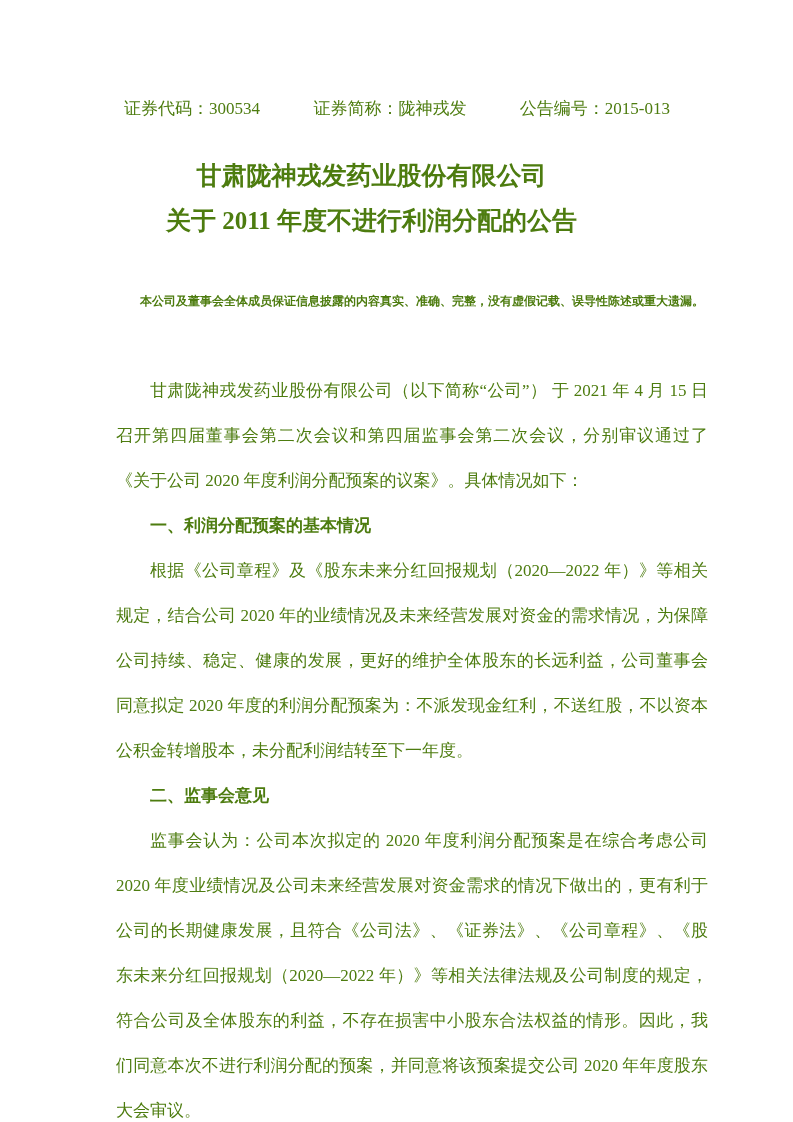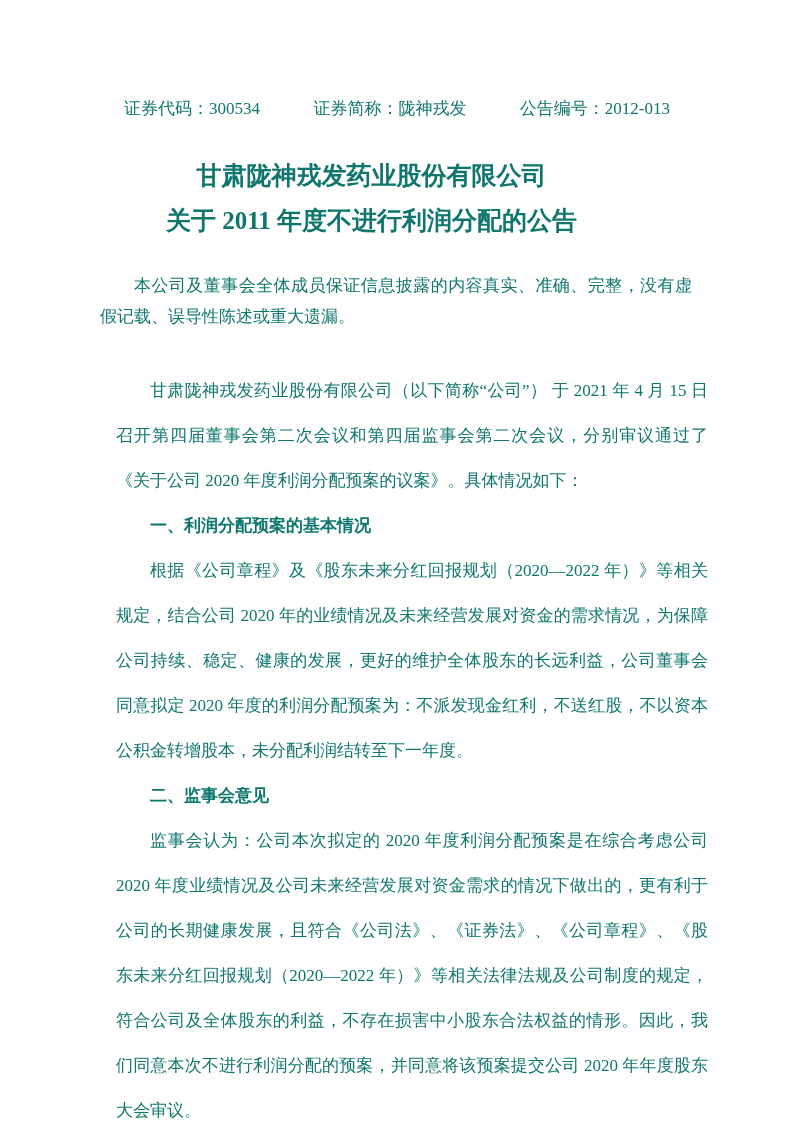--- a/index.html
+++ b/index.html
@@ -5,21 +5,21 @@
   html, body {
     margin: 0;
     padding: 0;
     background: #ffffff;
   }
   .page {
     position: relative;
     width: 793px;
     height: 1122px;
     background: #ffffff;
-    color: #0f766e;
+    color: #4d7c0f;
     font-family: "Liberation Serif", "DejaVu Serif", serif;
     overflow: hidden;
   }
   .doc-header {
     position: absolute;
     top: 96px;
     left: 124px;
     width: 546px;
     display: flex;
     justify-content: space-between;
@@ -35,23 +35,23 @@
     text-align: center;
     font-weight: bold;
     font-size: 25px;
     line-height: 45px;
   }
   .disclaimer {
     position: absolute;
     top: 270px;
     left: 100px;
     width: 592px;
-    margin: 0;
-    font-weight: normal;
-    font-size: 17px;
+    margin: 16px;
+    font-weight: bold;
+    font-size: 12px;
     line-height: 31px;
     text-indent: 2em;
     text-align: justify;
   }
   .doc-body {
     position: absolute;
     top: 368px;
     left: 116px;
     width: 592px;
     font-size: 17px;
@@ -71,21 +71,21 @@
   }
 </style>
 </head>
 <body>
 
 <div class="page">
 
   <div class="doc-header">
     <span>证券代码：300534</span>
     <span>证券简称：陇神戎发</span>
-    <span>公告编号：2012-013</span>
+    <span>公告编号：2015-013</span>
   </div>
 
   <div class="doc-title">
     <div>甘肃陇神戎发药业股份有限公司</div>
     <div>关于 2011 年度不进行利润分配的公告</div>
   </div>
 
   <p class="disclaimer">本公司及董事会全体成员保证信息披露的内容真实、准确、完整，没有虚假记载、误导性陈述或重大遗漏。</p>
 
   <div class="doc-body">

